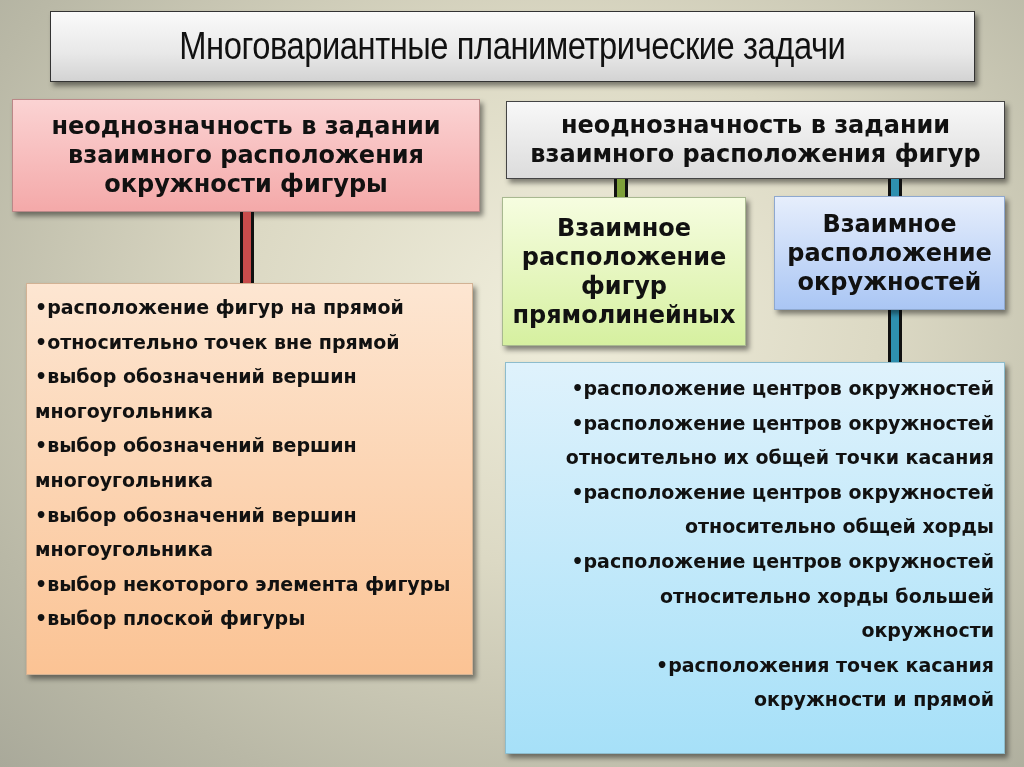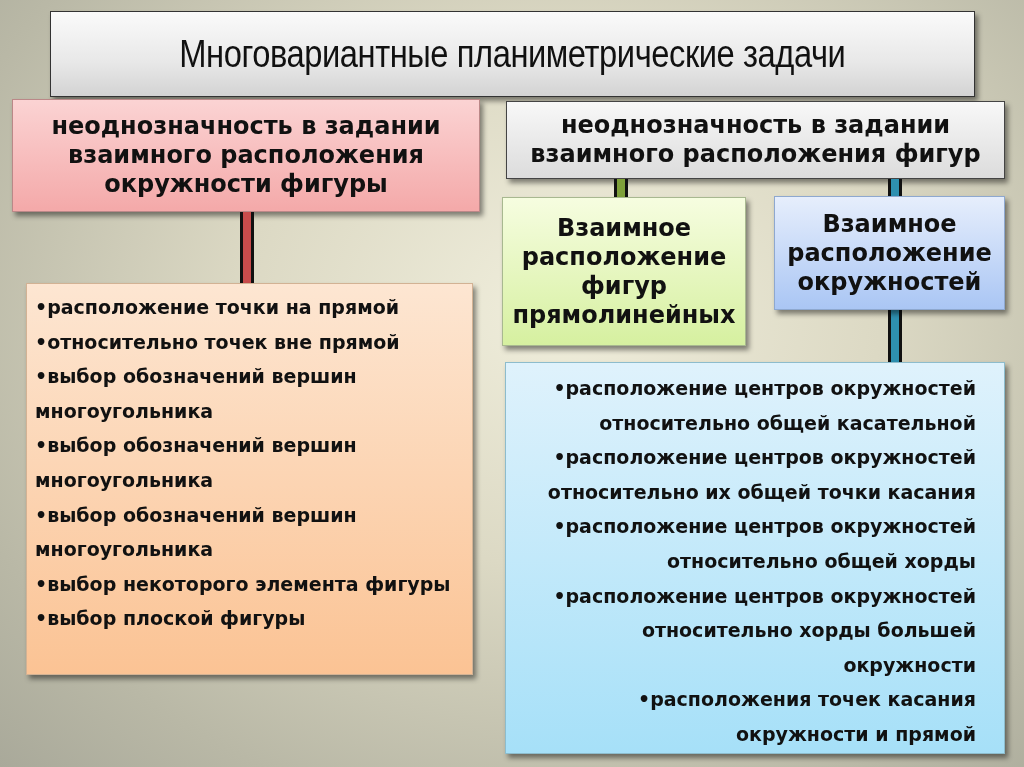--- a/index.html
+++ b/index.html
@@ -9,21 +9,21 @@
       font-family: "DejaVu Sans", "Liberation Sans", sans-serif;
       background: radial-gradient(ellipse at 55% 40%, #f0eedc 0%, #dcd9c4 40%, #b9b8a6 80%, #a9a99a 100%);
       color: #111;
     }
     .box {
       position: absolute;
       border: 1px solid #6b6b6b;
       box-shadow: 3px 4px 5px rgba(0,0,0,0.45);
     }
     .title-box {
-      left: 50px; top: 11px; width: 925px; height: 86px;
+      left: 50px; top: 11px; width: 925px; height: 71px;
       background: linear-gradient(to bottom, #fafafa 0%, #e8e8e8 60%, #d3d3d3 100%);
       border: 1px solid #333;
       display: flex; align-items: center; justify-content: center;
     }
     .title-box span {
       font-family: "Liberation Sans", sans-serif;
       font-size: 38px; letter-spacing: -0.5px; color: #111;
       transform: scaleX(0.86);
       white-space: nowrap;
     }
@@ -54,21 +54,21 @@
     .orange-box {
       left: 26px; top: 283px; width: 447px; height: 392px;
       background: linear-gradient(to bottom, #fde6d2 0%, #fbc394 100%);
       border-color: #d2b294;
       padding: 6px 8px;
     }
     .cyan-box {
       left: 505px; top: 362px; width: 500px; height: 392px;
       background: linear-gradient(to bottom, #dff2fc 0%, #a6e0f8 100%);
       border-color: #8dbccc;
-      padding: 8px 28px 8px 8px;
+      padding: 8px 10px 8px 8px;
     }
     .list { list-style: none; font-weight: bold; font-size: 19px; line-height: 34.6px; }
     .orange-box .list { text-align: left; }
     .cyan-box .list { text-align: right; }
     .list li { display: block; }
     .connector {
       position: absolute;
       border-left: 3px solid #111; border-right: 3px solid #111;
     }
     .conn-red { left: 240px; top: 212px; width: 14px; height: 72px; background: #c84c4c; }
@@ -88,21 +88,21 @@
     <div>неоднозначность в задании</div>
     <div>взаимного расположения</div>
     <div>окружности фигуры</div>
   </div>
 </div>
 
 <div class="connector conn-red"></div>
 
 <div class="box orange-box">
   <ul class="list">
-    <li>•расположение точки на прямой</li>
+    <li>•расположение фигур на прямой</li>
     <li>•относительно точек вне прямой</li>
     <li>•выбор обозначений вершин многоугольника</li>
     <li>•выбор обозначений вершин многоугольника</li>
     <li>•выбор обозначений вершин многоугольника</li>
     <li>•выбор некоторого элемента фигуры</li>
     <li>•выбор плоской фигуры</li>
   </ul>
 </div>
 
 <div class="box grey-box hdr">
@@ -129,21 +129,20 @@
   <div>
     <div>Взаимное</div>
     <div>расположение</div>
     <div>окружностей</div>
   </div>
 </div>
 
 <div class="box cyan-box">
   <ul class="list">
     <li>•расположение центров окружностей</li>
-    <li>относительно общей касательной</li>
     <li>•расположение центров окружностей</li>
     <li>относительно их общей точки касания</li>
     <li>•расположение центров окружностей</li>
     <li>относительно общей хорды</li>
     <li>•расположение центров окружностей</li>
     <li>относительно хорды большей</li>
     <li>окружности</li>
     <li>•расположения точек касания</li>
     <li>окружности и прямой</li>
   </ul>

